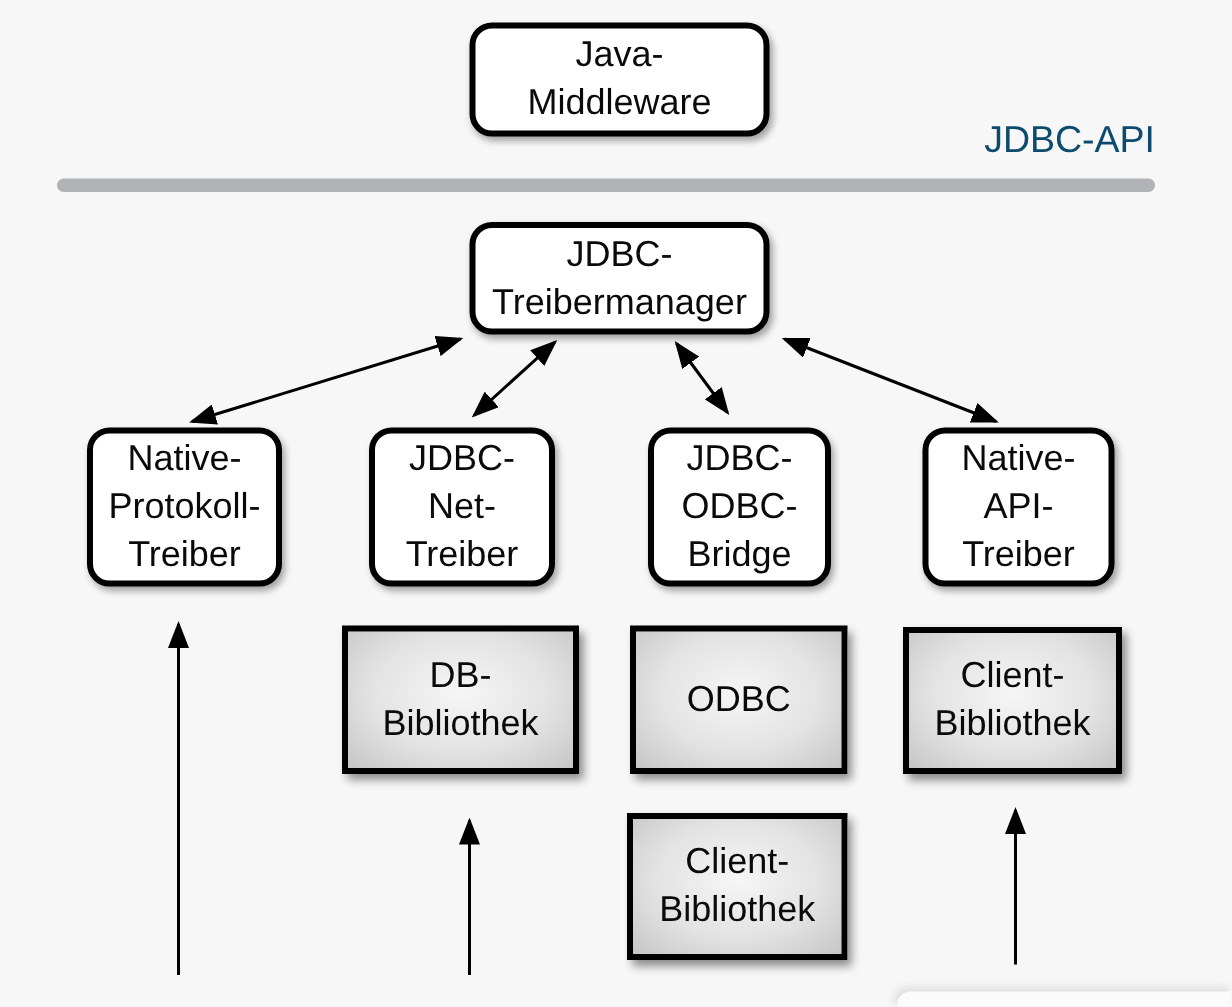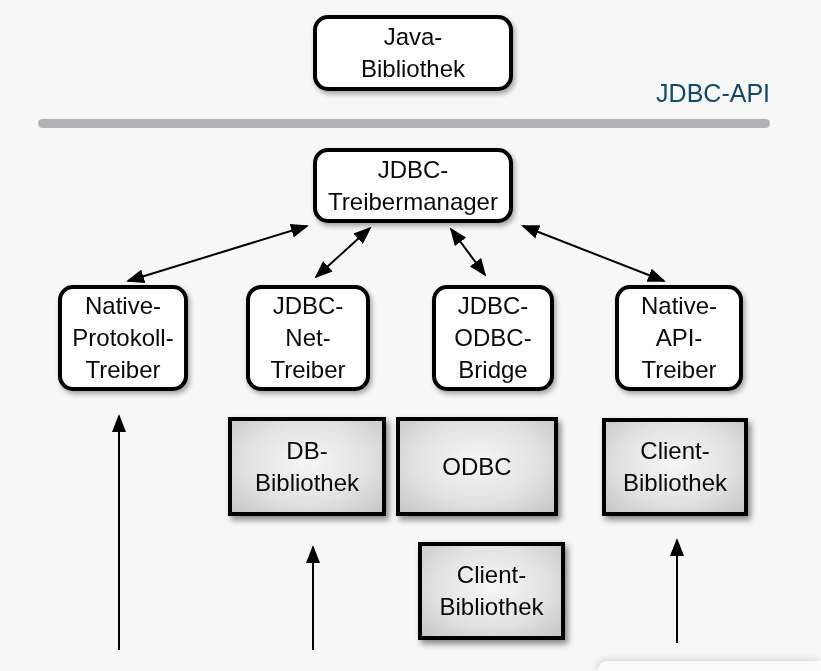--- a/index.html
+++ b/index.html
@@ -31,21 +31,21 @@
     box-shadow: 3px 4px 6px rgba(0,0,0,0.45);
   }
 
   #java-app        { left: 313px; top: 15px;  width: 200px; height: 76px; }
   #driver-manager  { left: 313px; top: 148px; width: 200px; height: 75px; }
   #native-protocol { left: 58px;  top: 285px; width: 130px; height: 106px; }
   #jdbc-net        { left: 246px; top: 285px; width: 124px; height: 106px; }
   #jdbc-odbc       { left: 432px; top: 285px; width: 122px; height: 106px; }
   #native-api      { left: 615px; top: 285px; width: 128px; height: 106px; }
   #db-middleware   { left: 228px; top: 417px; width: 158px; height: 99px; }
-  #odbc            { left: 396px; top: 417px; width: 162px; height: 99px; }
+  #odbc            { left: 420px; top: 417px; width: 145px; height: 99px; }
   #client-lib-right  { left: 602px; top: 418px; width: 146px; height: 98px; }
   #client-lib-bottom { left: 418px; top: 542px; width: 147px; height: 98px; }
 
   .divider {
     position: absolute;
     left: 38px; top: 119px; width: 732px; height: 9px;
     background: #b0b2b5;
     border-radius: 5px;
   }
   .api-label {
@@ -65,21 +65,21 @@
     border-top-left-radius: 9px;
     box-shadow: -2px -3px 6px rgba(0,0,0,0.10);
   }
 </style>
 </head>
 <body>
 
 <div class="stage">
 
   <div class="node rounded" id="java-app">Java-
-Bibliothek</div>
+Middleware</div>
 
   <div class="api-label">JDBC-API</div>
   <div class="divider"></div>
 
   <div class="node rounded" id="driver-manager">JDBC-
 Treibermanager</div>
 
   <div class="node rounded" id="native-protocol">Native-
 Protokoll-
 Treiber</div>

